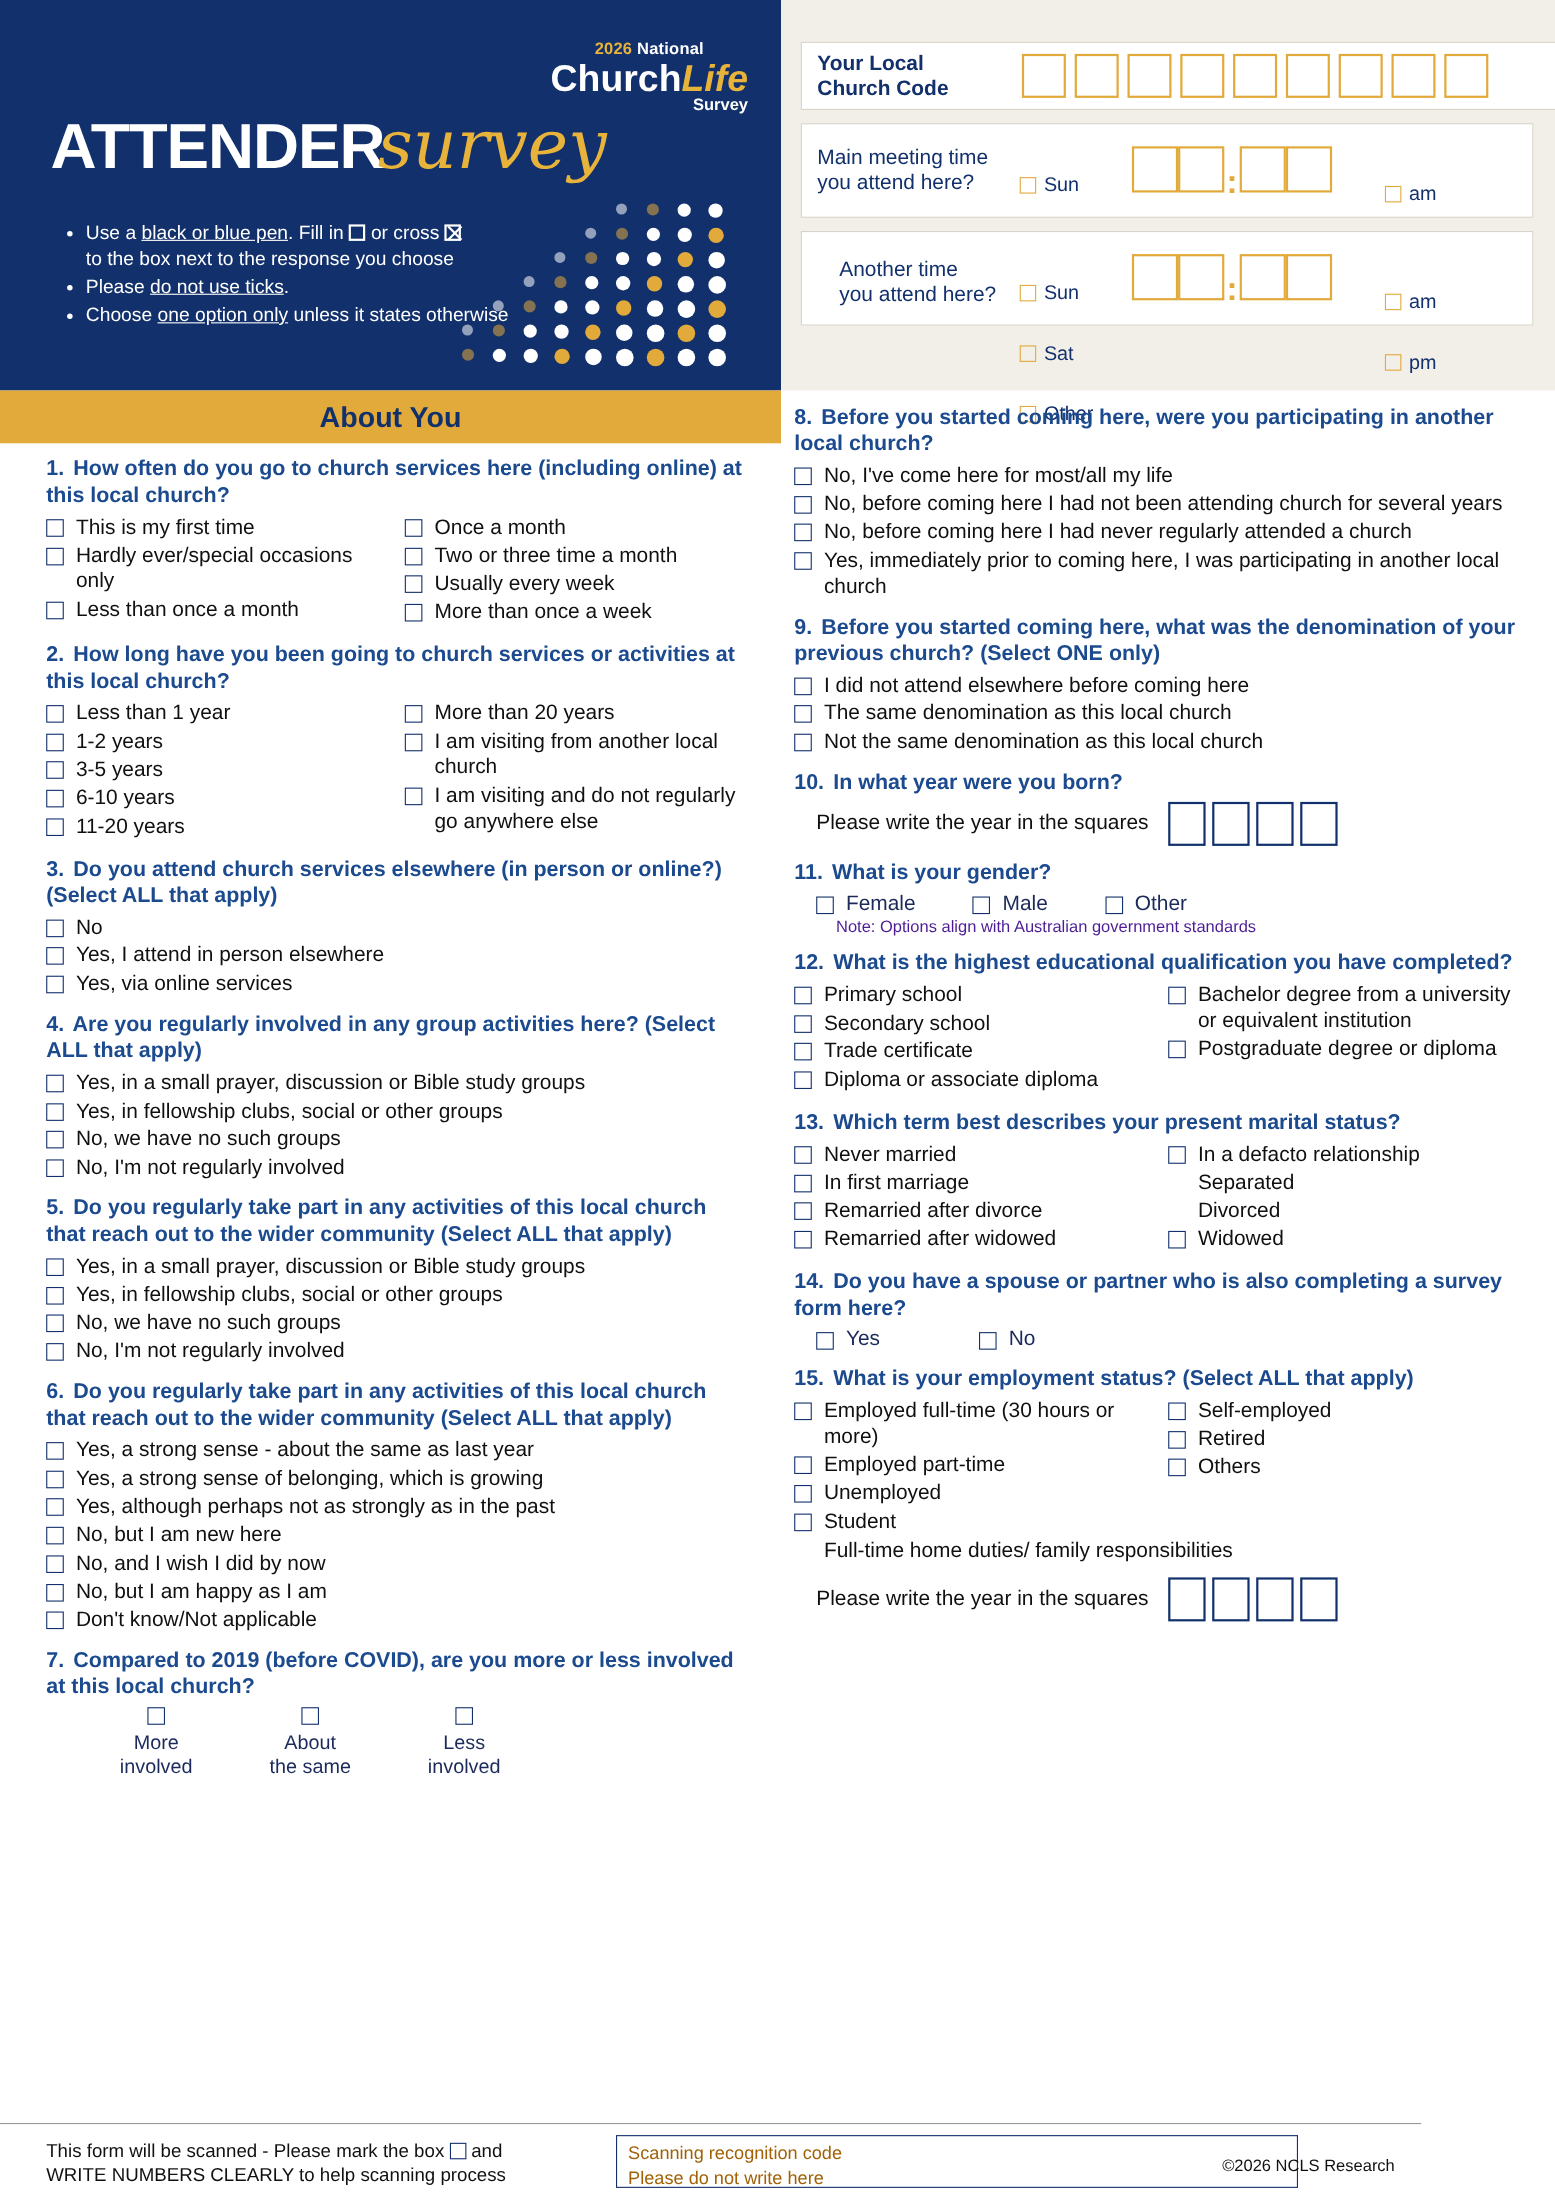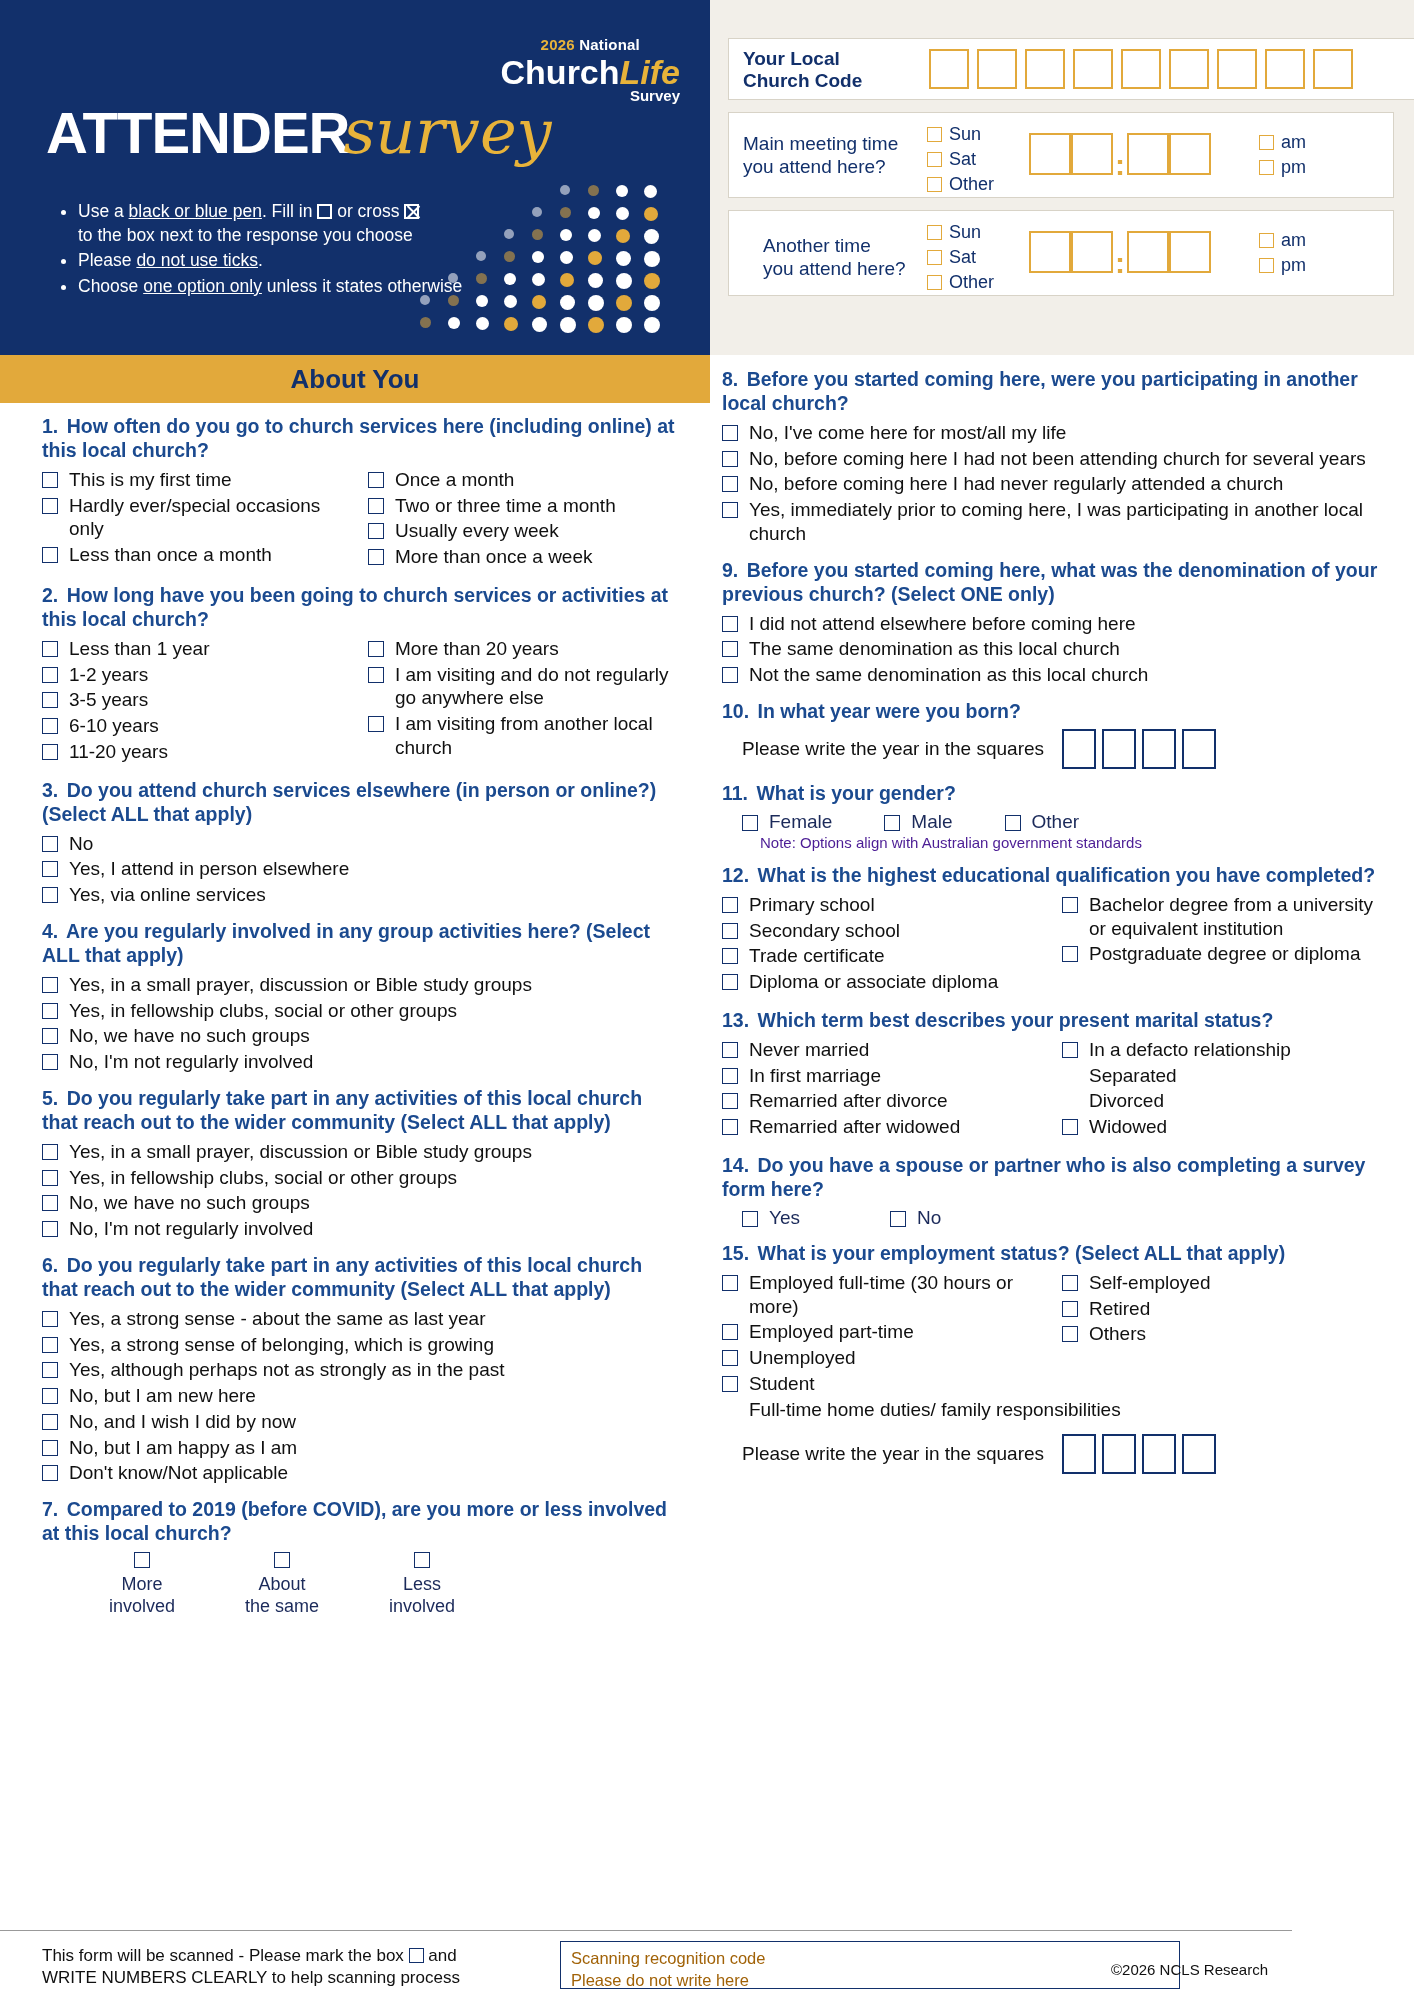--- a/index.html
+++ b/index.html
@@ -67,21 +67,21 @@
   }
   .hr-label { color:#12306b; font-weight:bold; font-size:19px; line-height:1.15; }
   .hr-label.reg { font-weight:normal; }
   .codebox {
     width:40px; height:40px; border:2px solid #e2a93b; background:#fff; display:inline-block;
   }
   .timebox { width:42px; height:42px; border:2px solid #e2a93b; background:#fff; display:inline-block; }
   .colon { font-size:30px; color:#e2a93b; font-weight:bold; line-height:42px; display:inline-block; width:14px; text-align:center; }
   .mini-cb { width:15px; height:15px; border:1.6px solid #e2a93b; display:inline-block; vertical-align:-2px; }
   .mini-lbl { font-size:18px; color:#12306b; margin-left:7px; }
-  .mini-row { margin-bottom:4px; white-space:nowrap; }
+  .mini-row { margin-bottom:4px; white-space:nowrap;margin-top:34px; }
 
   
   .about-bar {
     position:absolute; left:0; top:355px; width:710px; height:48px; background:#e2a93b;
     color:#12306b; font-size:26px; font-weight:bold; text-align:center; line-height:48px;
   }
 
   
   .col-left { position:absolute; left:0; top:403px; width:710px; padding:12px 28px 0 42px; }
   .col-right { position:absolute; left:722px; top:368px; width:692px; padding:0 24px 0 0; }
@@ -325,25 +325,25 @@
               <span class="opt-txt">11-20 years</span>
             </div>
           </div>
           <div class="colB">
             <div class="opt">
               <span class="cb"></span>
               <span class="opt-txt">More than 20 years</span>
             </div>
             <div class="opt">
               <span class="cb"></span>
+              <span class="opt-txt">I am visiting from another local church</span>
+            </div>
+            <div class="opt">
+              <span class="cb"></span>
               <span class="opt-txt">I am visiting and do not regularly go anywhere else</span>
-            </div>
-            <div class="opt">
-              <span class="cb"></span>
-              <span class="opt-txt">I am visiting from another local church</span>
             </div>
           </div>
         </div>
       </div>
       <div class="q">
         <div class="q-title"><span class="num">3.</span><span> Do you attend church services elsewhere (in person or online?) (Select ALL that apply)</span></div>
         <div class="opts">
           <div class="opt">
             <span class="cb"></span>
             <span class="opt-txt">No</span>

